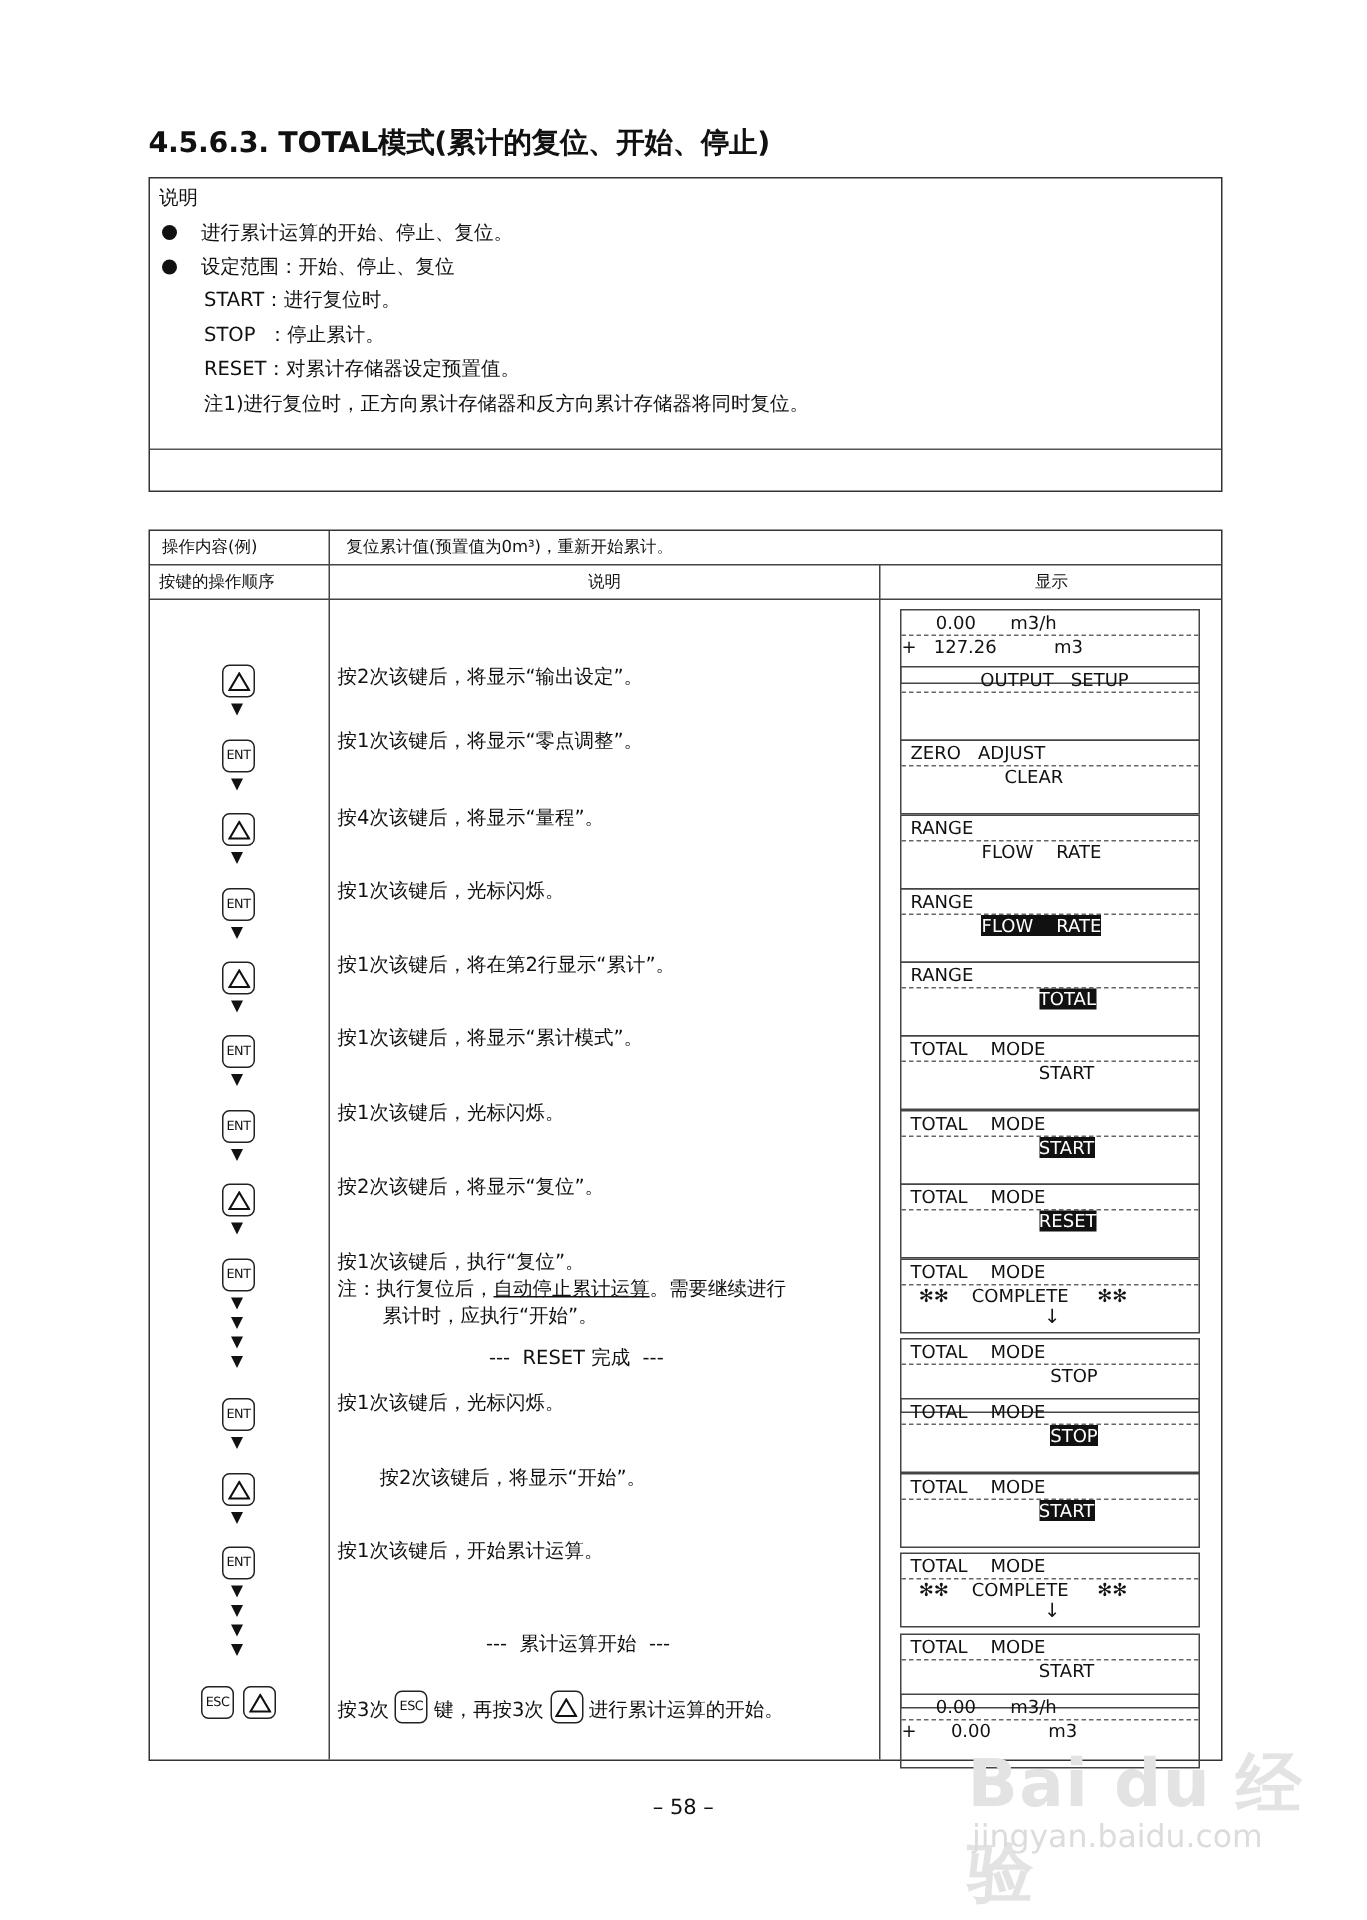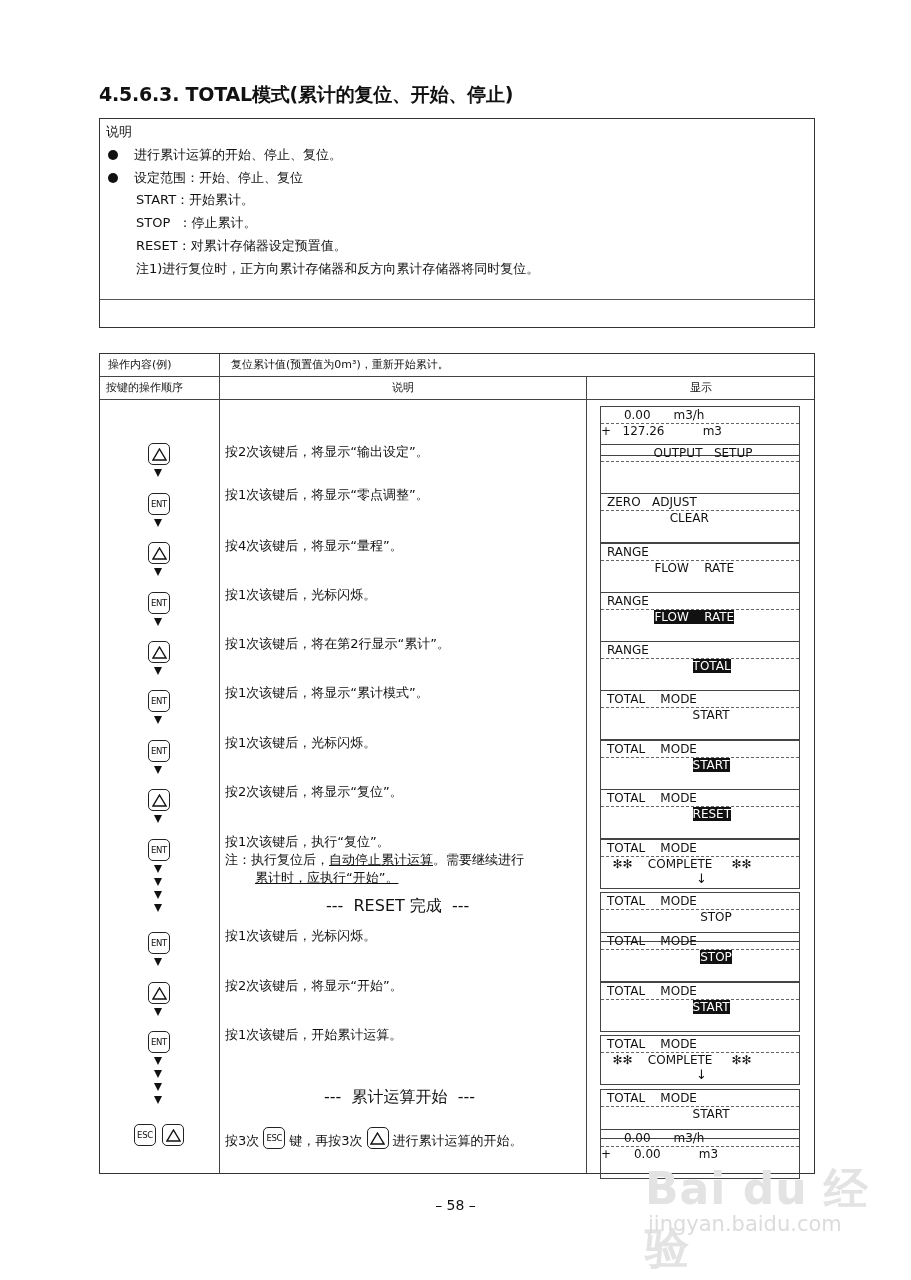--- a/index.html
+++ b/index.html
@@ -19,21 +19,21 @@
   .cell-text { position: absolute; font-size: 11px; white-space: nowrap; }
   .center { text-align: center; }
 
   .key { position: absolute; width: 22px; height: 22px; border: 1.3px solid #222; border-radius: 5px; box-sizing: border-box;
          display: flex; align-items: center; justify-content: center; background: #fff; }
   .key.ent span, .key.esc span { font-size: 8.5px; letter-spacing: -0.3px; }
   .key.tri svg { width: 15px; height: 13px; }
   .arrow { position: absolute; width: 0; height: 0; border-left: 4.5px solid transparent; border-right: 4.5px solid transparent; border-top: 8px solid #111; }
 
   .step-text { position: absolute; left: 225px; font-size: 13px; white-space: nowrap; line-height: 17px; }
-  .mid-text { position: absolute; font-size: 16px; white-space: nowrap; }
+  .mid-text { position: absolute; font-size: 13px; white-space: nowrap; }
 
   .lcd { position: absolute; left: 600px; width: 200px; height: 50px; border: 1.2px solid #444; box-sizing: border-box; font-size: 12px; }
   .lcd .r1, .lcd .r2 { position: absolute; left: 0; right: 0; height: 16px; line-height: 16px; white-space: pre; }
   .lcd .r1 { top: 0; }
   .lcd .r2 { top: 16px; }
   .lcd .dash { position: absolute; left: 0; right: 0; top: 16px; border-top: 1px dashed #666; }
   .hl { background: #111; color: #fff; }
   .down-arrow { position: absolute; font-size: 13px; }
 
   .page-num { left: 0; width: 911px; top: 1197px; text-align: center; font-size: 14px; }
@@ -46,21 +46,21 @@
 <div class="abs title">4.5.6.3. TOTAL模式(累计的复位、开始、停止)</div>
 
 <div class="abs desc-box">
   <div class="desc-line" style="left:6px; top:4px;">说明</div>
   <div class="desc-line" style="left:8px; top:27px;">
     <span class="bullet"></span><span>进行累计运算的开始、停止、复位。</span>
   </div>
   <div class="desc-line" style="left:8px; top:50px;">
     <span class="bullet"></span><span>设定范围：开始、停止、复位</span>
   </div>
-  <div class="desc-line" style="left:36px; top:72px;">START：开始累计。</div>
+  <div class="desc-line" style="left:36px; top:72px;">START：进行复位时。</div>
   <div class="desc-line" style="left:36px; top:95px; white-space:pre;">STOP  ：停止累计。</div>
   <div class="desc-line" style="left:36px; top:118px;">RESET：对累计存储器设定预置值。</div>
   <div class="desc-line" style="left:36px; top:141px;">注1)进行复位时，正方向累计存储器和反方向累计存储器将同时复位。</div>
   <div class="desc-sep"></div>
 </div>
 
 <div class="abs table">
 
   <div class="hline" style="left:0; right:0; top:22px;"></div>
   <div class="hline" style="left:0; right:0; top:45px;"></div>
@@ -164,24 +164,24 @@
 <div class="step-text" style="top:537px;">按4次该键后，将显示“量程”。</div>
 <div class="step-text" style="top:586px;">按1次该键后，光标闪烁。</div>
 <div class="step-text" style="top:635px;">按1次该键后，将在第2行显示“累计”。</div>
 <div class="step-text" style="top:684px;">按1次该键后，将显示“累计模式”。</div>
 <div class="step-text" style="top:734px;">按1次该键后，光标闪烁。</div>
 <div class="step-text" style="top:783px;">按2次该键后，将显示“复位”。</div>
 <div class="step-text" style="top:833px;">按1次该键后，执行“复位”。</div>
 <div class="step-text" style="top:851px;">
   <span>注：执行复位后，</span><span class="u">自动停止累计运算</span><span>。需要继续进行</span>
 </div>
-<div class="step-text" style="left:255px; top:869px;text-decoration:underline;">累计时，应执行“开始”。</div>
+<div class="step-text" style="left:255px; top:869px;">累计时，应执行“开始”。</div>
 <div class="mid-text" style="left:326px; top:896px; white-space:pre;">---  RESET 完成  ---</div>
 <div class="step-text" style="top:927px;">按1次该键后，光标闪烁。</div>
-<div class="step-text" style="top:977px;">按2次该键后，将显示“开始”。</div>
+<div class="step-text" style="top:977px;margin-left:28px;">按2次该键后，将显示“开始”。</div>
 <div class="step-text" style="top:1026px;">按1次该键后，开始累计运算。</div>
 <div class="mid-text" style="left:324px; top:1087px; white-space:pre;">---  累计运算开始  ---</div>
 <div class="step-text" style="top:1127px; display:flex; align-items:flex-end;">
   <span>按3次</span>
   <span class="key esc" style="position:relative; margin:0 4px; top:0;">
       <span>ESC</span>
     </span>
   <span>键，再按3次</span>
   <span class="key tri" style="position:relative; margin:0 4px;">
       <svg viewBox="0 0 15 13">

